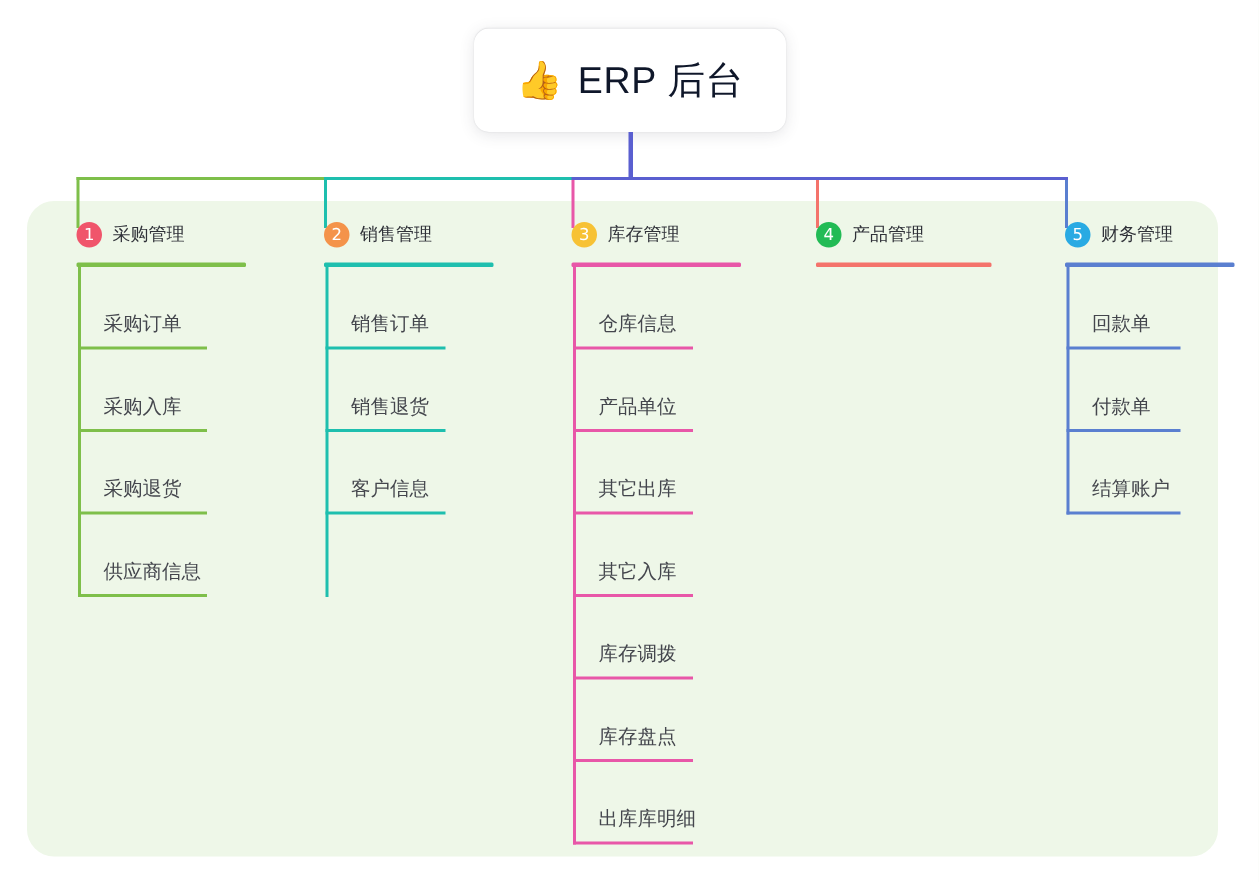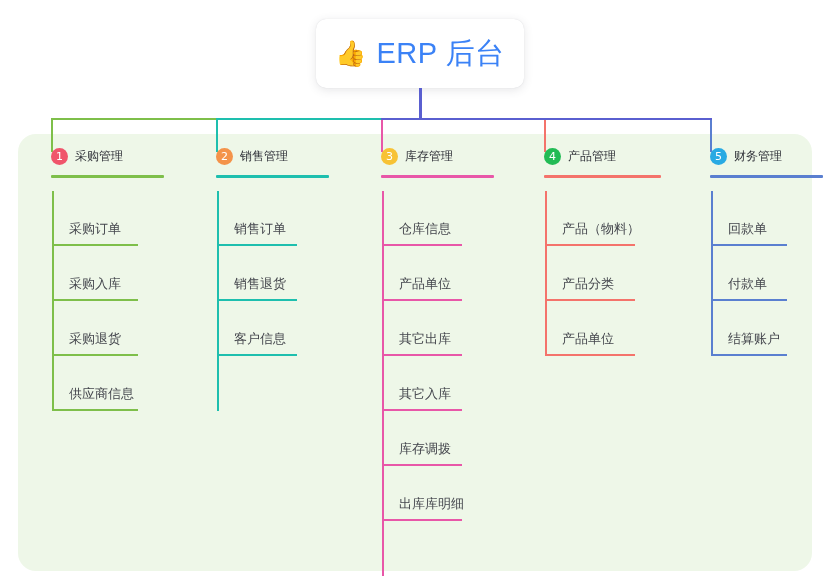--- a/index.html
+++ b/index.html
@@ -44,22 +44,22 @@
     align-items: center;
     justify-content: center;
     gap: 10px;
   }
   .root-emoji {
     font-size: 25px;
     line-height: 1;
     font-family: "DejaVu Sans", sans-serif;
   }
   .root-title {
-    font-size: 29px;
-    color: #3b82f6;
+    font-size: 25px;
+    color: #0f172a;
     letter-spacing: 0.5px;
     white-space: nowrap;
   }
 
   
   .seg {
     position: absolute;
   }
 
   
@@ -94,21 +94,21 @@
   .branch-rule {
     position: absolute;
     left: 18px;
     top: 31px;
     height: 3px;
     border-radius: 1px;
   }
 
   .leaves {
     position: relative;
-    margin-top: 23px;
+    margin-top: 10px;
   }
   .spine {
     position: absolute;
     left: 19px;
     top: 0;
     width: 1.6px;
   }
   .leaf {
     position: relative;
     height: 55px;
@@ -223,46 +223,35 @@
           </div>
           <div class="leaf">
             <div class="leaf-label">其它入库</div>
             <div class="leaf-rule" style="width: 80px; background: rgb(232, 87, 168);"></div>
           </div>
           <div class="leaf">
             <div class="leaf-label">库存调拨</div>
             <div class="leaf-rule" style="width: 80px; background: rgb(232, 87, 168);"></div>
           </div>
           <div class="leaf">
+            <div class="leaf-label">库存盘点</div>
+            <div class="leaf-rule" style="width: 80px; background: rgb(232, 87, 168);"></div>
+          </div>
+          <div class="leaf">
             <div class="leaf-label">出库库明细</div>
             <div class="leaf-rule" style="width: 80px; background: rgb(232, 87, 168);"></div>
           </div>
         </div>
       </div>
       <div class="column" style="left: 526px; width: 120px;">
         <div class="branch-head">
           <span class="badge" style="background: rgb(34, 187, 85);">4</span>
           <span class="branch-label">产品管理</span>
         </div>
         <div class="branch-rule" style="width: 117px; background: rgb(244, 115, 107);"></div>
-        <div class="leaves">
-          <div class="spine" style="background: rgb(244, 115, 107); height: 165px;"></div>
-          <div class="leaf">
-            <div class="leaf-label">产品（物料）</div>
-            <div class="leaf-rule" style="width: 90px; background: rgb(244, 115, 107);"></div>
-          </div>
-          <div class="leaf">
-            <div class="leaf-label">产品分类</div>
-            <div class="leaf-rule" style="width: 90px; background: rgb(244, 115, 107);"></div>
-          </div>
-          <div class="leaf">
-            <div class="leaf-label">产品单位</div>
-            <div class="leaf-rule" style="width: 90px; background: rgb(244, 115, 107);"></div>
-          </div>
-        </div>
       </div>
       <div class="column" style="left: 692px; width: 118px;">
         <div class="branch-head">
           <span class="badge" style="background: rgb(41, 170, 227);">5</span>
           <span class="branch-label">财务管理</span>
         </div>
         <div class="branch-rule" style="width: 113px; background: rgb(90, 127, 208);"></div>
         <div class="leaves">
           <div class="spine" style="background: rgb(90, 127, 208); height: 165px;"></div>
           <div class="leaf">

